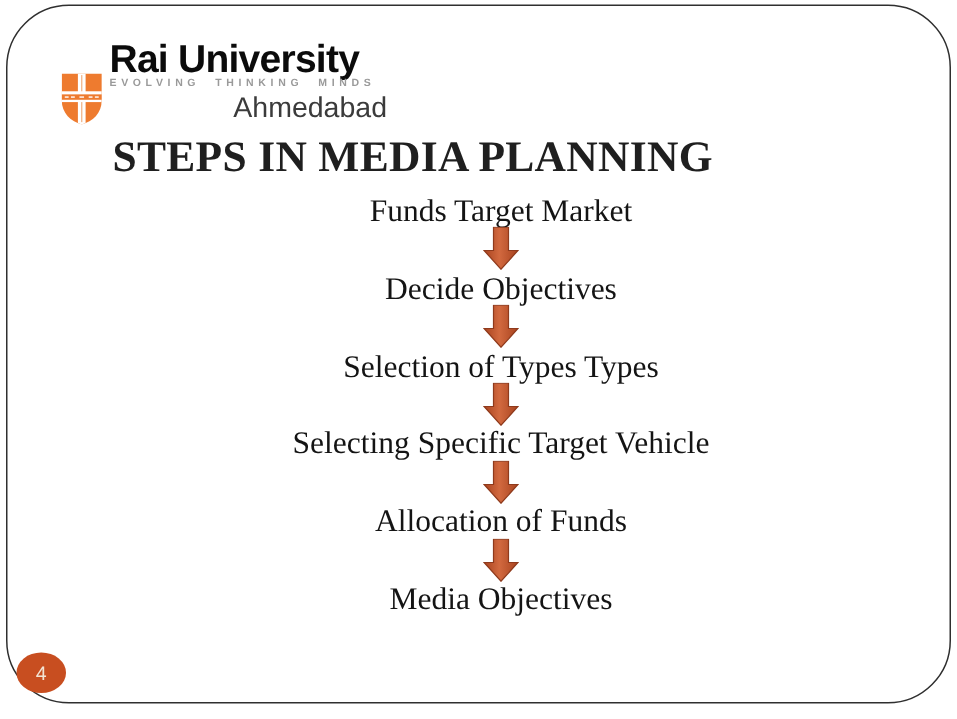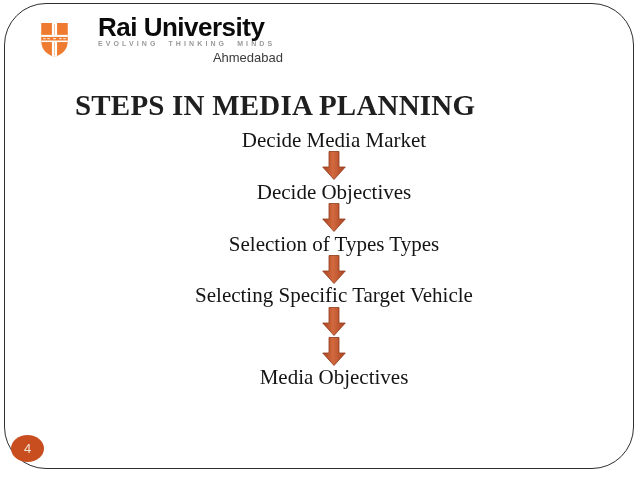--- a/index.html
+++ b/index.html
@@ -10,33 +10,33 @@
     position:relative;
     overflow:hidden;
   }
   .slide{position:absolute;inset:0;background:#ffffff;}
   .border-frame{
     position:absolute;left:4px;top:3px;width:630px;height:466px;
     border:1.5px solid #2f2f2f;border-radius:42px;
     box-sizing:border-box;pointer-events:none;
   }
   
-  .logo{position:absolute;left:40px;top:15px;display:flex;align-items:center;gap:25px;}
+  .logo{position:absolute;left:40px;top:27px;display:flex;align-items:flex-end;}
   .crest{width:29px;height:36px;display:block;}
   .logo-text{margin-left:4px;width:186px;}
   .logo-name{
     font-size:26px;font-weight:bold;color:#0b0b0b;
     letter-spacing:-0.5px;line-height:24px;white-space:nowrap;
   }
   .logo-tagline{
     font-size:7px;font-weight:bold;color:#9a9a9a;
     letter-spacing:3.1px;word-spacing:5px;white-space:nowrap;margin-top:1px;
   }
   .logo-city{
-    font-size:13px;color:#3b3b3b;text-align:right;margin-top:3px;padding-right:1px;
+    font-size:19px;color:#3b3b3b;text-align:right;margin-top:3px;padding-right:1px;
   }
   
   .title{
     position:absolute;left:64px;top:78px;margin:11px;
     font-family:"Liberation Serif", serif;
     font-size:29px;font-weight:bold;color:#1f1f1f;
     letter-spacing:0.2px;white-space:nowrap;
   }
   
   .flow{
@@ -98,36 +98,37 @@
     <div class="logo-text">
       <div class="logo-name">Rai University</div>
       <div class="logo-tagline">EVOLVING THINKING MINDS</div>
       <div class="logo-city">Ahmedabad</div>
     </div>
   </header>
 
   <h1 class="title">STEPS IN MEDIA PLANNING</h1>
 
   <div class="flow">
-    <div class="step">Decide Media Market</div>
+    <div class="step">Funds Target Market</div>
     <svg class="arrow" viewBox="0 0 24 29">
       <polygon points="7,0.5 17,0.5 17,16 23.3,16 12,28.5 0.7,16 7,16" fill="url(#arrowGrad)" stroke="#8f3a1c" stroke-width="0.8"></polygon>
     </svg>
     <div class="step">Decide Objectives</div>
     <svg class="arrow" viewBox="0 0 24 29">
       <polygon points="7,0.5 17,0.5 17,16 23.3,16 12,28.5 0.7,16 7,16" fill="url(#arrowGrad)" stroke="#8f3a1c" stroke-width="0.8"></polygon>
     </svg>
     <div class="step">Selection of Types Types</div>
     <svg class="arrow" viewBox="0 0 24 29">
       <polygon points="7,0.5 17,0.5 17,16 23.3,16 12,28.5 0.7,16 7,16" fill="url(#arrowGrad)" stroke="#8f3a1c" stroke-width="0.8"></polygon>
     </svg>
     <div class="step">Selecting Specific Target Vehicle</div>
     <svg class="arrow" viewBox="0 0 24 29">
       <polygon points="7,0.5 17,0.5 17,16 23.3,16 12,28.5 0.7,16 7,16" fill="url(#arrowGrad)" stroke="#8f3a1c" stroke-width="0.8"></polygon>
     </svg>
+    <div class="step">Allocation of Funds</div>
     <svg class="arrow" viewBox="0 0 24 29">
       <polygon points="7,0.5 17,0.5 17,16 23.3,16 12,28.5 0.7,16 7,16" fill="url(#arrowGrad)" stroke="#8f3a1c" stroke-width="0.8"></polygon>
     </svg>
     <div class="step">Media Objectives</div>
   </div>
 
   <div class="page-badge">
     <span>4</span>
   </div>
 

